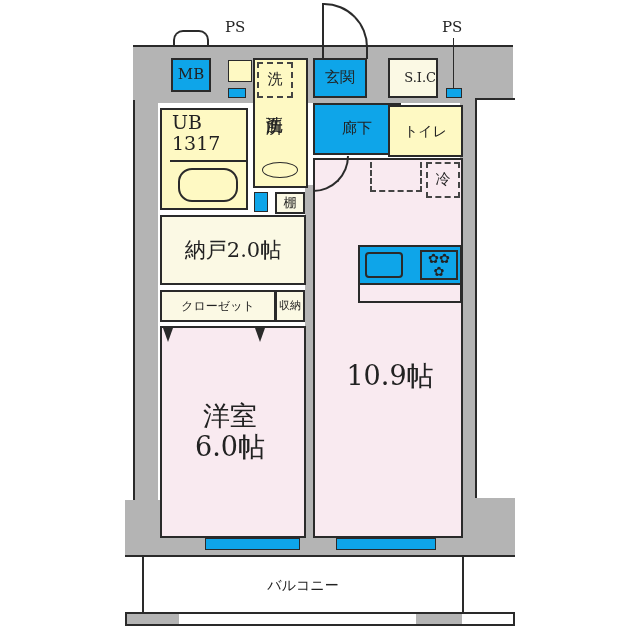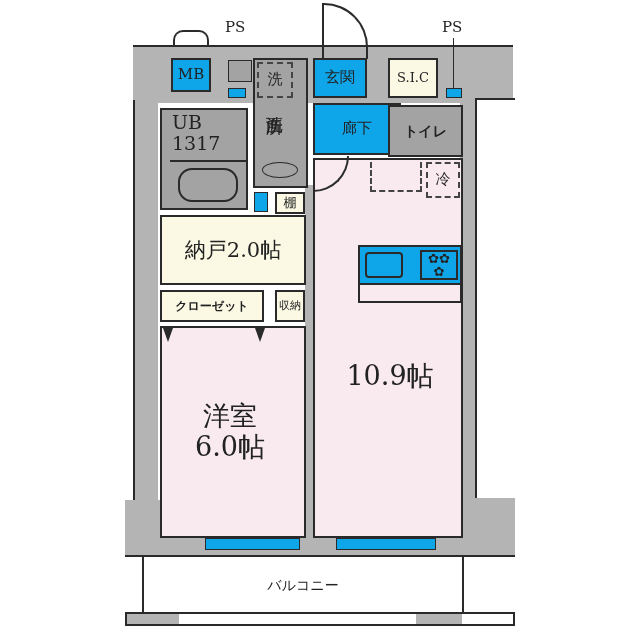--- a/index.html
+++ b/index.html
@@ -2,21 +2,21 @@
 <html><head>
 <meta charset="utf-8">
 <style>
   html,body{margin:0;padding:0;background:#ffffff;}
   body{width:640px;height:640px;position:relative;overflow:hidden;
        font-family:"DejaVu Serif","Liberation Serif",serif;color:#222;}
   .abs{position:absolute;box-sizing:border-box;}
   .wall{background:#b4b4b4;}
   .line{border:2px solid #2a2a2a;}
   .room{border:2px solid #2a2a2a;display:flex;align-items:center;justify-content:center;text-align:center;}
-  .blue{background:#a3a3a3;font-weight:bold;}
+  .blue{background:#fef9c3;}
   .pink{background:#f9eaf0;}
   .cream{background:#fbf9e4;}
   .white{background:#0ea5e9;}
   .lbl{font-size:15px;line-height:1.05;}
   .lbl-lg{font-size:27px;line-height:1.15;}
   .lbl-md{font-size:21px;line-height:1.15;}
   .dash{border:2px dashed #444;}
   .thin{border:1.5px solid #2a2a2a;}
   .vtext{writing-mode:vertical-rl;text-orientation:upright;letter-spacing:1px;}
 </style>
@@ -52,21 +52,21 @@
   <div>UB</div>
   <div>1317</div>
 </div>
 <div class="abs" style="left:170px;top:160px;width:76px;height:0;border-top:2px solid #2a2a2a;"></div>
 <div class="abs" style="left:178px;top:168px;width:60px;height:34px;border:2px solid #2a2a2a;border-radius:14px;"></div>
 
 <div class="abs" style="left:322px;top:3px;width:46px;height:56px;border:2px solid #2a2a2a;border-left:2px solid #2a2a2a;border-bottom:none;border-radius:0 44px 0 0;"></div>
 <div class="abs room white lbl" style="left:313px;top:58px;width:54px;height:40px;">
   <span>玄関</span>
 </div>
-<div class="abs room cream lbl" style="left:388px;top:58px;width:50px;height:40px;font-size:13px;">
+<div class="abs room cream lbl" style="left:388px;top:58px;width:50px;height:40px;font-size:13px;justify-content:flex-end;">
   <span>S.I.C</span>
 </div>
 <div class="abs lbl" style="left:442px;top:20px;">PS</div>
 <div class="abs" style="left:453px;top:38px;width:0;height:50px;border-left:1.5px solid #2a2a2a;"></div>
 <div class="abs white thin" style="left:446px;top:88px;width:16px;height:10px;"></div>
 <div class="abs room white lbl" style="left:313px;top:103px;width:88px;height:52px;">
   <span>廊下</span>
 </div>
 <div class="abs room blue lbl" style="left:388px;top:105px;width:75px;height:52px;font-size:14px;">
   <span>トイレ</span>
@@ -76,21 +76,21 @@
 <div class="abs room cream lbl" style="left:275px;top:192px;width:30px;height:22px;font-size:13px;">
   <span>棚</span>
 </div>
 <div class="abs lbl" style="left:275px;top:218px;font-size:13px;">PS</div>
 
 <div class="abs room cream lbl-md" style="left:160px;top:215px;width:146px;height:70px;flex-direction:row;">
   <span>納戸</span>
   <span>2.0帖</span>
 </div>
 
-<div class="abs room cream lbl" style="left:160px;top:290px;width:104px;height:32px;font-size:12px;font-weight:bold;">
+<div class="abs room cream lbl" style="left:160px;top:290px;width:116px;height:32px;font-size:12px;">
   <span>クローゼット</span>
 </div>
 <div class="abs room cream lbl" style="left:275px;top:290px;width:30px;height:32px;font-size:11px;">
   <span>収納</span>
 </div>
 
 <div class="abs pink line" style="left:313px;top:158px;width:150px;height:380px;"></div>
 <div class="abs" style="left:313px;top:156px;width:36px;height:36px;border:2px solid #2a2a2a;border-left:none;border-top:none;border-radius:0 0 36px 0;"></div>
 <div class="abs dash" style="left:370px;top:162px;width:52px;height:30px;border-top:none;"></div>
 <div class="abs dash lbl" style="left:426px;top:162px;width:34px;height:36px;display:flex;align-items:center;justify-content:center;">

